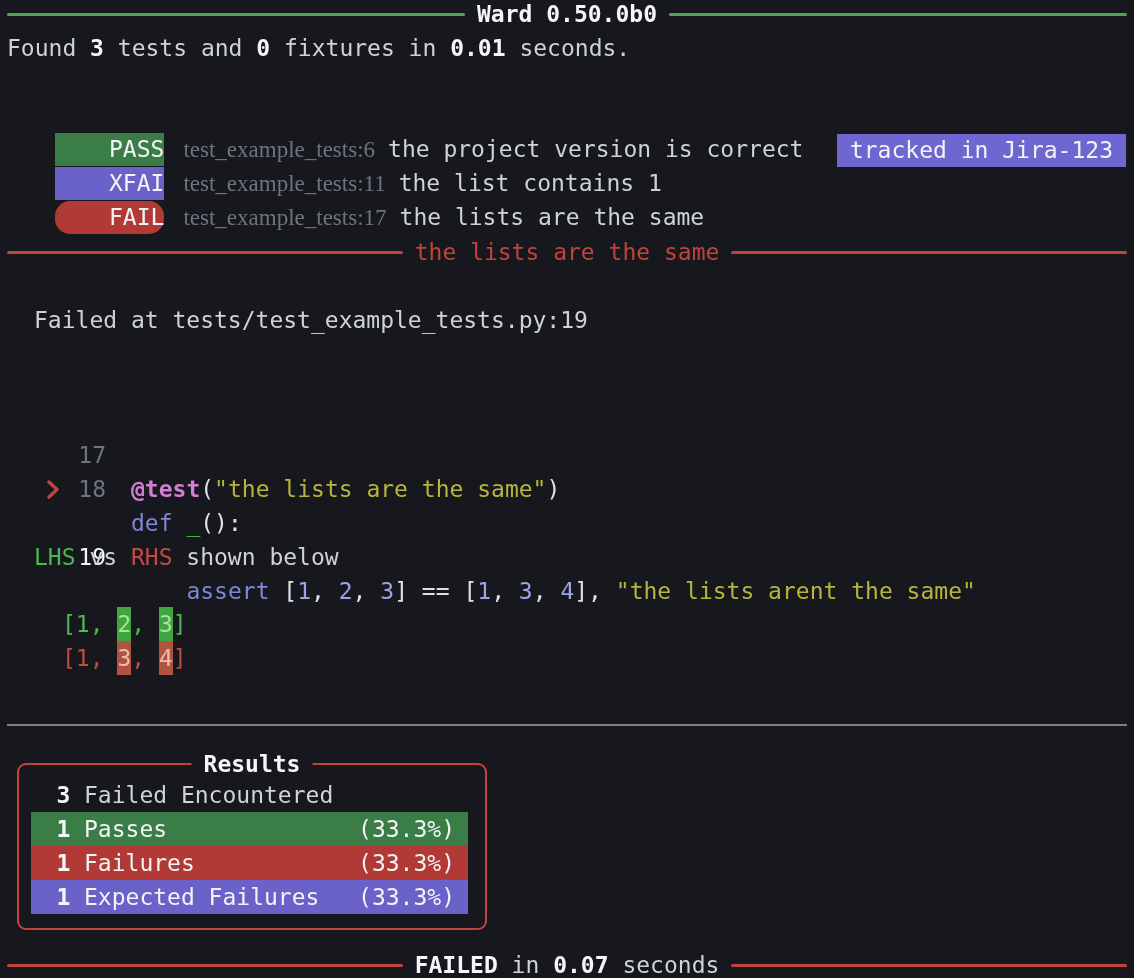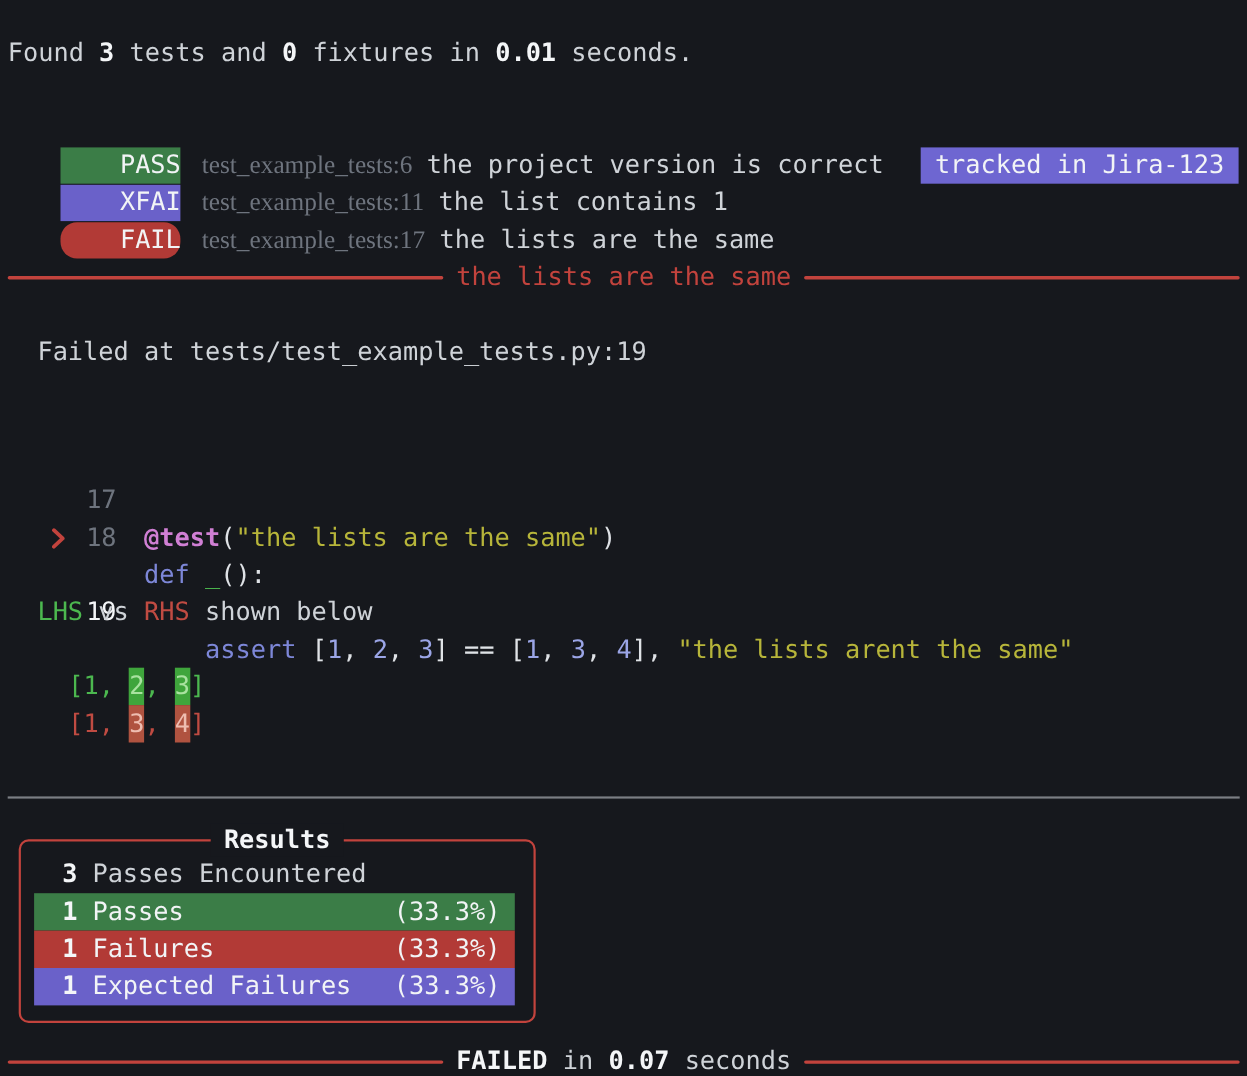--- a/index.html
+++ b/index.html
@@ -71,20 +71,25 @@
   .bar-fail{background:var(--redB);}
   .bar-xfail{background:var(--pur);}
   .bar-pass .lbl,.bar-fail .lbl,.bar-xfail .lbl,
   .bar-pass .pct,.bar-fail .pct,.bar-xfail .pct{color:var(--badgefg);}
 </style>
 </head>
 <body>
 
 <div class="screen">
 
+  <div class="rule grn-rule" style="top:0;height:28px;">
+    <div class="line"></div>
+    <div class="title bold">Ward 0.50.0b0</div>
+    <div class="line"></div>
+  </div>
 
   <div class="row" style="top:31px;"><span class="tk-d">Found </span><span class="tk-b">3</span><span class="tk-d"> tests and </span><span class="tk-b">0</span><span class="tk-d"> fixtures in </span><span class="tk-b">0.01</span><span class="tk-d"> seconds.</span></div>
 
   <div class="trow" style="top:100px;">
     <span class="badge badge-pass">PASS</span><span class="tmod">test_example_tests:6</span><span class="tdesc">the project version is correct</span>
   </div>
   <div class="trow" style="top:134px;">
     <span class="badge badge-xfail">XFAI</span><span class="tmod">test_example_tests:11</span><span class="tdesc">the list contains 1</span>
     <span class="xtag">tracked in Jira-123</span>
   </div>
@@ -118,21 +123,21 @@
 
   <div class="row indent2" style="top:540px;"><span class="tk-lhs">LHS</span><span class="tk-d"> vs </span><span class="tk-rhs">RHS</span><span class="tk-d"> shown below</span></div>
   <div class="drow" style="top:607px;"><span class="tk-lhs">[1, </span><span class="tk-lhsH">2</span><span class="tk-lhs">, </span><span class="tk-lhsH">3</span><span class="tk-lhs">]</span></div>
   <div class="drow" style="top:641px;"><span class="tk-rhs">[1, </span><span class="tk-rhsH">3</span><span class="tk-rhs">, </span><span class="tk-rhsH">4</span><span class="tk-rhs">]</span></div>
 
   <div class="hr-gray" style="top:724px;"></div>
 
   <div class="panel">
     <div class="panel-title">Results</div>
     <div class="prow" style="top:13px;">
-      <span class="cnt">3</span><span class="lbl">Passes Encountered</span><span class="pct"></span>
+      <span class="cnt">3</span><span class="lbl">Failed Encountered</span><span class="pct"></span>
     </div>
     <div class="prow bar-pass" style="top:47px;">
       <span class="cnt">1</span><span class="lbl">Passes</span><span class="pct">(33.3%)</span>
     </div>
     <div class="prow bar-fail" style="top:81px;">
       <span class="cnt">1</span><span class="lbl">Failures</span><span class="pct">(33.3%)</span>
     </div>
     <div class="prow bar-xfail" style="top:115px;">
       <span class="cnt">1</span><span class="lbl">Expected Failures</span><span class="pct">(33.3%)</span>
     </div>

